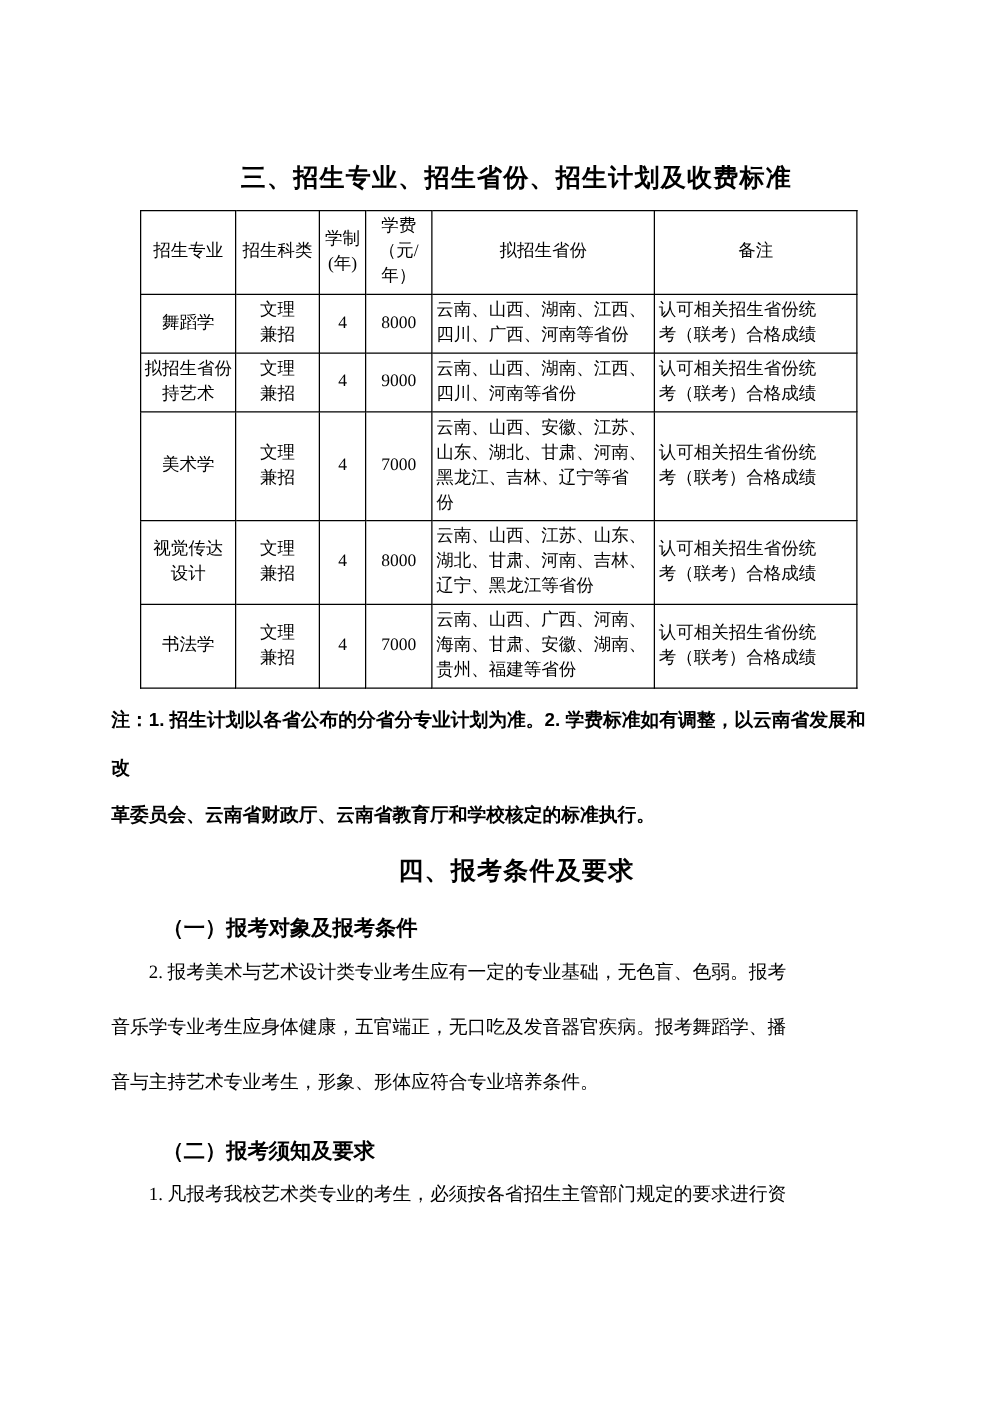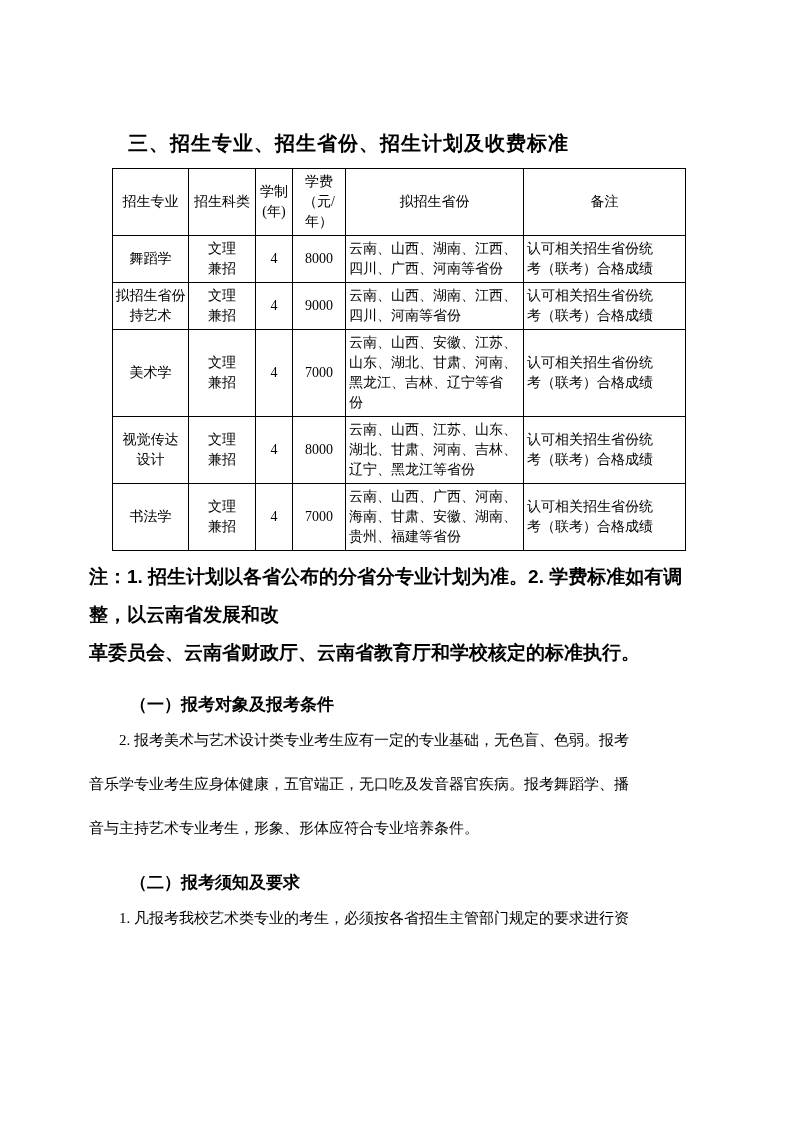--- a/index.html
+++ b/index.html
@@ -16,20 +16,21 @@
     overflow: hidden;
     padding: 130px 96px 0 89px;
   }
   .h-sec {
     font-family: "Liberation Sans", sans-serif;
     font-weight: bold;
     font-size: 20px;
     letter-spacing: 1px;
     padding-left: 39px;
     line-height: 26px;
+    text-align: center;
   }
   table.adm {
     border-collapse: collapse;
     table-layout: fixed;
     width: 573px;
     margin: 12px 0 0 23px;
     font-size: 14px;
   }
   .adm th, .adm td {
     border: 1px solid #000;
@@ -38,21 +39,21 @@
     text-align: center;
     vertical-align: middle;
     padding: 3px 2px;
     overflow: hidden;
   }
   .adm thead th { height: 60px; font-weight: normal; }
   .adm td.c4, .adm td.c5 { text-align: left; padding: 3px 3px; }
   .note {
     font-family: "Liberation Sans", sans-serif;
     font-weight: bold;
-    font-size: 19px;
+    font-size: 15px;
     line-height: 38px;
     white-space: pre-line;
     margin-top: 7px;
   }
   .h4 { margin-top: 12px; }
   .h-sub {
     font-family: "Liberation Sans", sans-serif;
     font-weight: bold;
     font-size: 17px;
     padding-left: 41px;
@@ -157,20 +158,21 @@
 贵州、福建等省份</td>
           <td class="c5">认可相关招生省份统
 考（联考）合格成绩</td>
         </tr>
       </tbody>
   </table>
 
   <p class="note">注：1. 招生计划以各省公布的分省分专业计划为准。2. 学费标准如有调整，以云南省发展和改
 革委员会、云南省财政厅、云南省教育厅和学校核定的标准执行。</p>
 
+  <h1 class="h-sec h4">四、报考条件及要求</h1>
 
   <h2 class="h-sub">（一）报考对象及报考条件</h2>
 
 
   <p class="body-para">2. 报考美术与艺术设计类专业考生应有一定的专业基础，无色盲、色弱。报考
 音乐学专业考生应身体健康，五官端正，无口吃及发音器官疾病。报考舞蹈学、播
 音与主持艺术专业考生，形象、形体应符合专业培养条件。</p>
 
   <h2 class="h-sub">（二）报考须知及要求</h2>
 

